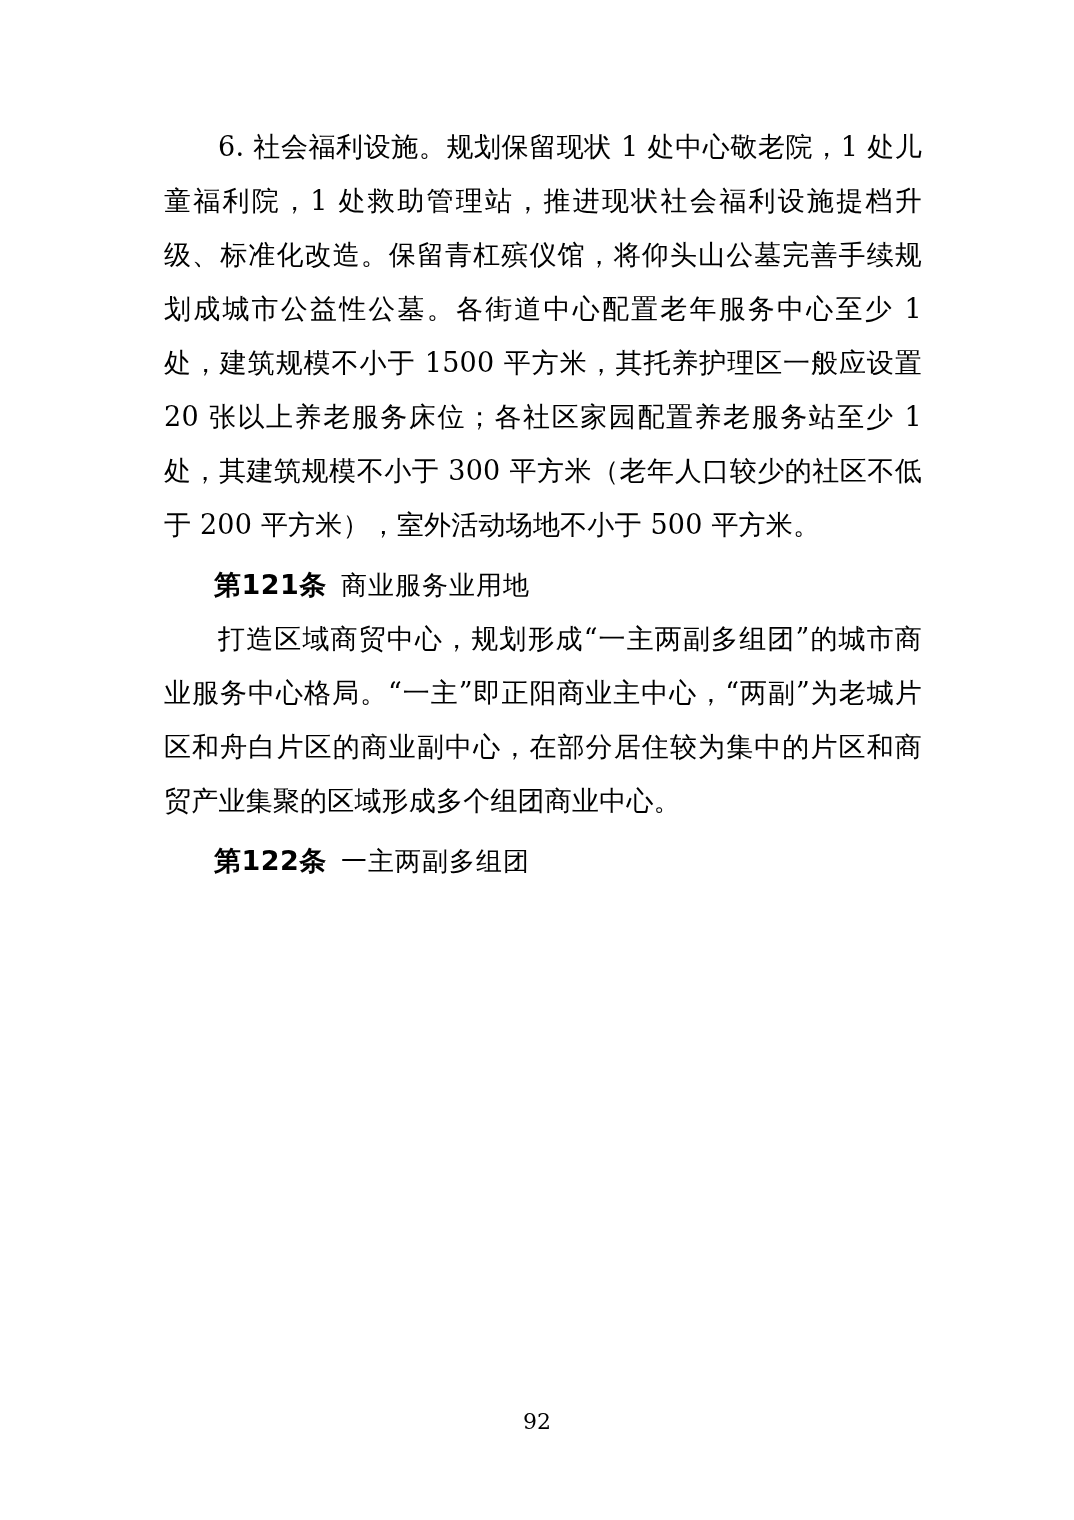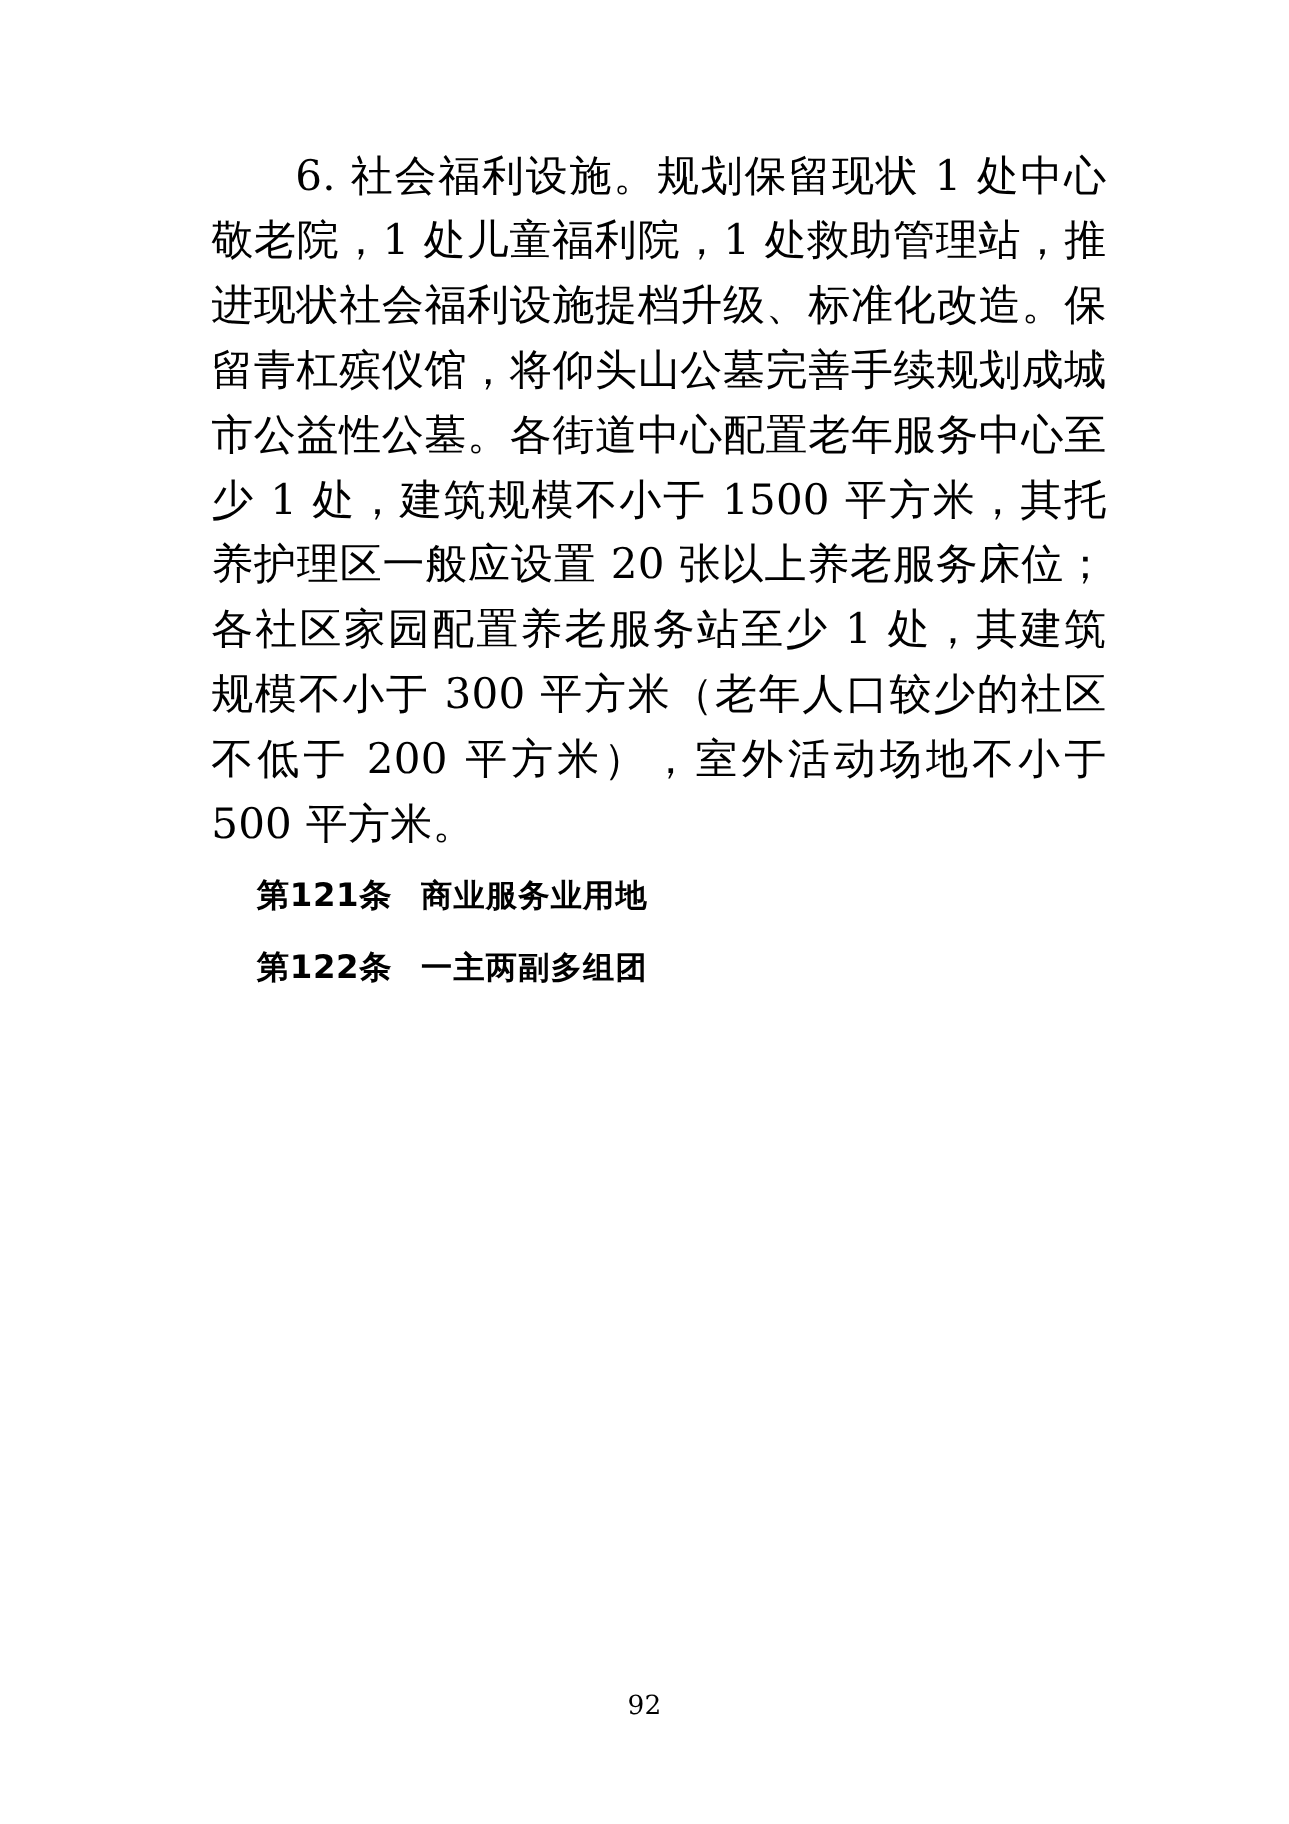--- a/index.html
+++ b/index.html
@@ -18,43 +18,43 @@
   .page {
     position: absolute;
     left: 0;
     top: 0;
     width: 1074px;
     height: 1520px;
     box-sizing: border-box;
     padding: 120px 152px 40px 160px;
   }
   .body-text {
-    font-size: 35px;
+    font-size: 27px;
     line-height: 54px;
     text-align: justify;
     text-justify: inter-ideograph;
     text-indent: 2em;
-    margin: 0 0 2px 16px;
+    margin: 0 0 2px 4px;
     letter-spacing: 0.2px;
     font-family: "DejaVu Serif", "Liberation Serif", serif;
   }
   .section-heading {
     font-size: 27px;
     line-height: 54px;
     margin: 6px 0 0 0;
     text-indent: 2em;
     font-family: "DejaVu Sans", "Liberation Sans", sans-serif;
     font-weight: 700;
     letter-spacing: 0.5px;
   }
   .section-heading .heading-title {
     font-family: "DejaVu Serif", "Liberation Serif", serif;
-    font-weight: 700;
+    font-weight: 400;
     font-size: 26px;
-    margin-left: 24px;
+    margin-left: 14px;
     letter-spacing: 1px;
   }
   .page-number {
     position: absolute;
     left: 0;
     right: 0;
     bottom: 86px;
     text-align: center;
     font-size: 22px;
     font-family: "DejaVu Serif", "Liberation Serif", serif;
@@ -64,20 +64,21 @@
 <body>
 
 <div class="page">
 
   <p class="body-text">6. 社会福利设施。规划保留现状 1 处中心敬老院，1 处儿童福利院，1 处救助管理站，推进现状社会福利设施提档升级、标准化改造。保留青杠殡仪馆，将仰头山公墓完善手续规划成城市公益性公墓。各街道中心配置老年服务中心至少 1 处，建筑规模不小于 1500 平方米，其托养护理区一般应设置 20 张以上养老服务床位；各社区家园配置养老服务站至少 1 处，其建筑规模不小于 300 平方米（老年人口较少的社区不低于 200 平方米），室外活动场地不小于 500 平方米。</p>
 
   <h2 class="section-heading">
     <span class="heading-number">第121条</span><span class="heading-title">商业服务业用地</span>
   </h2>
 
+  <p class="body-text">打造区域商贸中心，规划形成“一主两副多组团”的城市商业服务中心格局。“一主”即正阳商业主中心，“两副”为老城片区和舟白片区的商业副中心，在部分居住较为集中的片区和商贸产业集聚的区域形成多个组团商业中心。</p>
 
   <h2 class="section-heading">
     <span class="heading-number">第122条</span><span class="heading-title">一主两副多组团</span>
   </h2>
 
 
   <div class="page-number">92</div>
 </div>
 
 </body></html>

